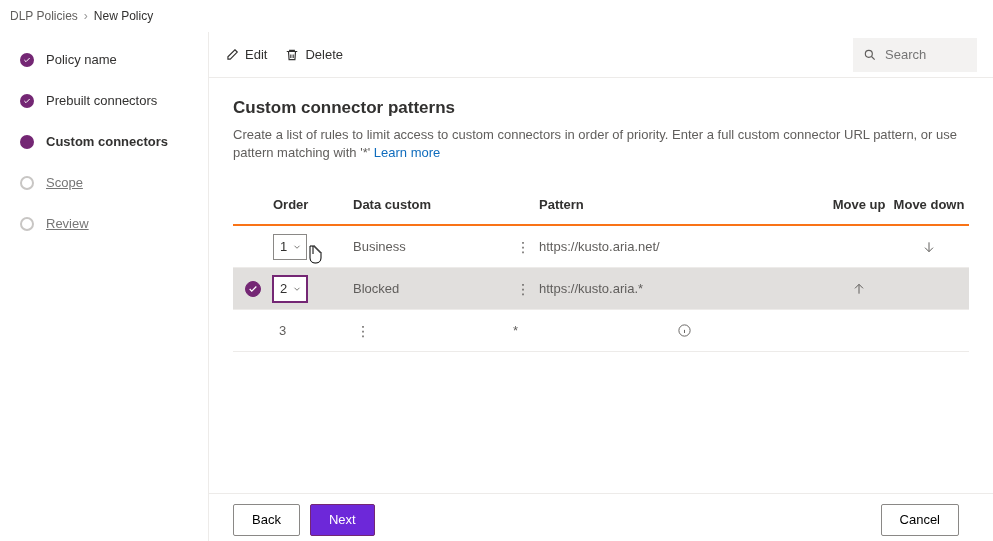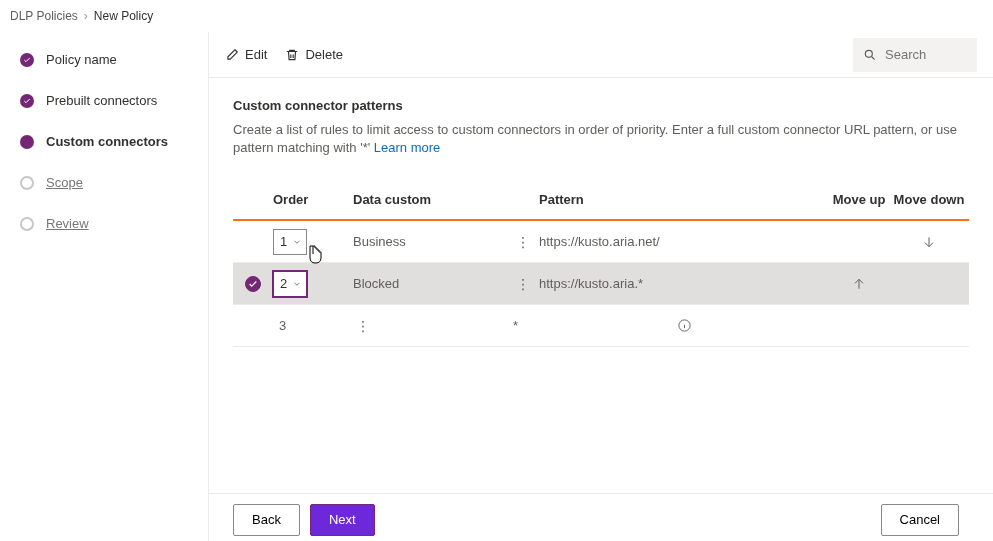--- a/index.html
+++ b/index.html
@@ -109,21 +109,21 @@
     border: none; background: transparent; outline: none;
     font-size: 13px; color: #0369a1; width: 80px;
   }
 
   .content {
     padding: 20px 24px 0 24px;
     flex: 1;
     overflow: auto;
   }
   .page-title {
-    font-size: 13px;
+    font-size: 17px;
     font-weight: 600;
     margin-bottom: 8px;
   }
   .page-desc {
     font-size: 13px;
     color: #605e5c;
     margin-bottom: 22px;
     line-height: 1.4;
   }
   .page-desc a { color: #0f6cbd; text-decoration: none; cursor:pointer; }

